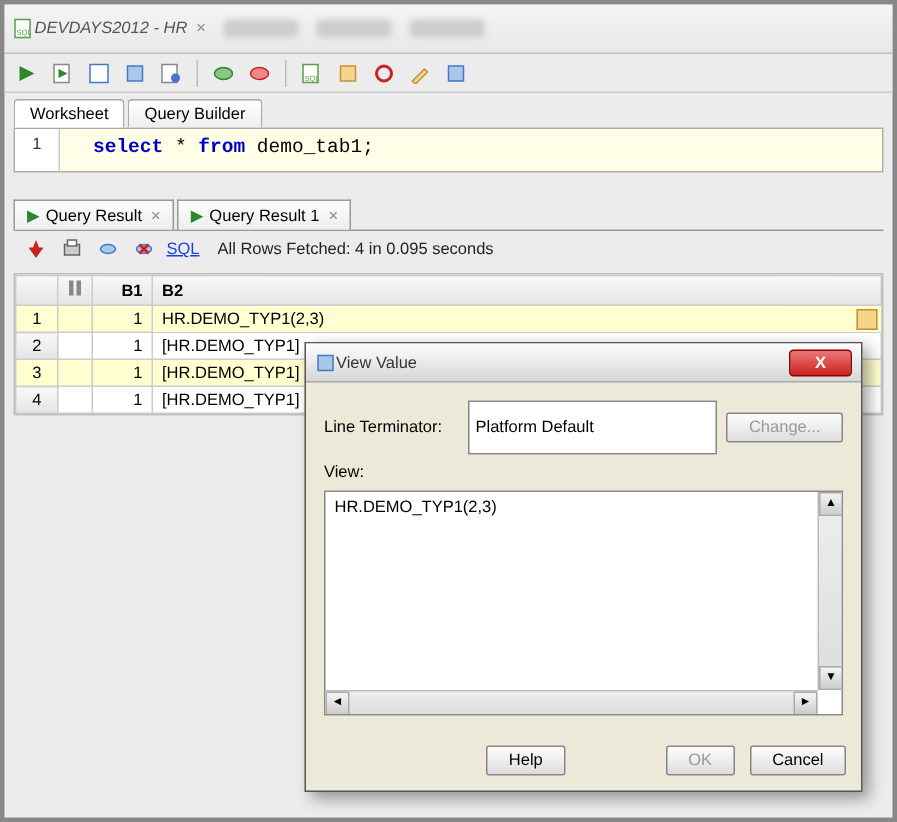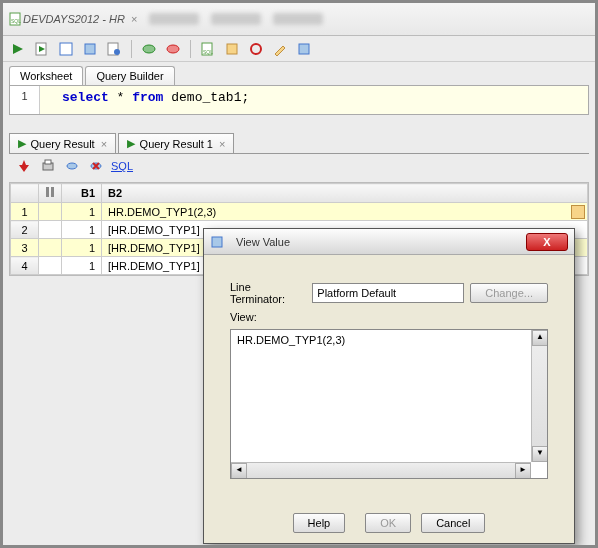--- a/index.html
+++ b/index.html
@@ -28,35 +28,35 @@
   .grid { margin: 4px 6px; border: 1px solid #bbb; background: #fff; }
   .grid table { border-collapse: collapse; width: 100%; }
   .grid th, .grid td { border: 1px solid #ccc; padding: 2px 6px; font-size: 11px; text-align: left; height: 18px; }
   .grid th { background: linear-gradient(#f8f8f8,#e5e5e5); font-weight: bold; }
   .grid .rownum { background: linear-gradient(#f8f8f8,#e5e5e5); text-align: center; width: 28px; }
   .grid .selcell { background: #ffffd0; position: relative; }
   .grid .selrow td { background: #ffffd0; }
   .grid .b1 { text-align: right; width: 40px; }
   .pencil { position: absolute; right: 2px; top: 2px; width: 14px; height: 14px; background: #f7d488; border: 1px solid #c09040; }
   .dialog { position: absolute; left: 200px; top: 225px; width: 372px; background: #ece9d8; border: 1px solid #555; box-shadow: 4px 4px 10px rgba(0,0,0,.4); }
-  .dlg-title { background: linear-gradient(#fdfdfd,#d7d7d7); height: 26px; display: flex; align-items: center; padding: 0 6px; border-bottom: 1px solid #aaa; gap: 12px; }
+  .dlg-title { background: linear-gradient(#fdfdfd,#d7d7d7); height: 26px; display: flex; align-items: center; padding: 0 6px; border-bottom: 1px solid #aaa; }
   .dlg-title .t { flex: 1; color: #333; }
   .dlg-close { width: 42px; height: 18px; background: linear-gradient(#e77,#c22); border: 1px solid #800; border-radius: 3px; color: #fff; text-align: center; line-height: 16px; font-weight: bold; cursor: pointer; }
-  .dlg-body { padding: 26px; }
+  .dlg-body { padding: 12px; }
   .row { display: flex; align-items: center; margin-bottom: 6px; gap: 6px; }
   .row label { width: 90px; }
-  .row input[type=text] { flex: 1; border: 1px solid #888; padding: 2px 4px; background: #fff; font-size: 11px; height: 20px; }
+  .row input[type=text] { flex: 1; border: 1px solid #888; padding: 2px 4px; background: #fff; font-size: 11px; height: 36px; }
   .btn { border: 1px solid #888; background: linear-gradient(#fdfdfd,#ddd); padding: 3px 14px; font-size: 11px; cursor: pointer; border-radius: 2px; }
   .btn[disabled] { color: #999; cursor: default; }
   .valuebox { border: 1px solid #888; background: #fff; height: 150px; position: relative; overflow: hidden; }
   .valuebox .content { padding: 4px 6px; font-size: 11px; height: calc(100% - 16px); }
   .hscroll { position: absolute; bottom: 0; left: 0; right: 16px; height: 16px; background: linear-gradient(#eee,#ddd); border-top: 1px solid #bbb; display: flex; justify-content: space-between; }
   .vscroll { position: absolute; top: 0; right: 0; bottom: 16px; width: 16px; background: linear-gradient(#eee,#ddd); border-left: 1px solid #bbb; display: flex; flex-direction: column; justify-content: space-between; }
   .sbtn { width: 16px; height: 16px; background: linear-gradient(#f5f5f5,#ccc); border: 1px solid #aaa; text-align: center; font-size: 8px; line-height: 12px; }
-  .dlg-buttons { display: flex; justify-content: center; padding: 8px 10px 10px 10px; }
+  .dlg-buttons { display: flex; justify-content: flex-end; padding: 8px 10px 10px 10px; gap: 47px; }
   .dlg-buttons .right { display: flex; gap: 10px; padding-left: 20px; }
   .corner-icon { width:14px; height:14px; display:inline-block; }
 </style>
 </head>
 <body>
 
 <div class="titlebar">
   <span class="corner-icon">
     <svg viewBox="0 0 14 14">
         <rect x="1" y="1" width="10" height="12" fill="#fff" stroke="#599e4a"></rect>
@@ -180,20 +180,21 @@
         <ellipse cx="7" cy="7" rx="5" ry="3" fill="#a8c8e8" stroke="#4477cc"></ellipse>
       </svg>
     </span>
   <span class="tbtn">
       <svg width="14" height="14">
         <ellipse cx="7" cy="7" rx="5" ry="3" fill="#a8c8e8" stroke="#4477cc"></ellipse>
         <path d="M4 4 L10 10 M10 4 L4 10" stroke="#c22" stroke-width="2"></path>
       </svg>
     </span>
   <span class="sql-link">SQL</span>
+  <span class="status">All Rows Fetched: 4 in 0.095 seconds</span>
 </div>
 
 <div class="grid">
   <table>
     <tbody>
         <tr>
       <th class="rownum"></th>
       <th style="width:18px">
         <svg width="10" height="12">
               <rect x="1" y="1" width="3" height="10" fill="#888"></rect>

